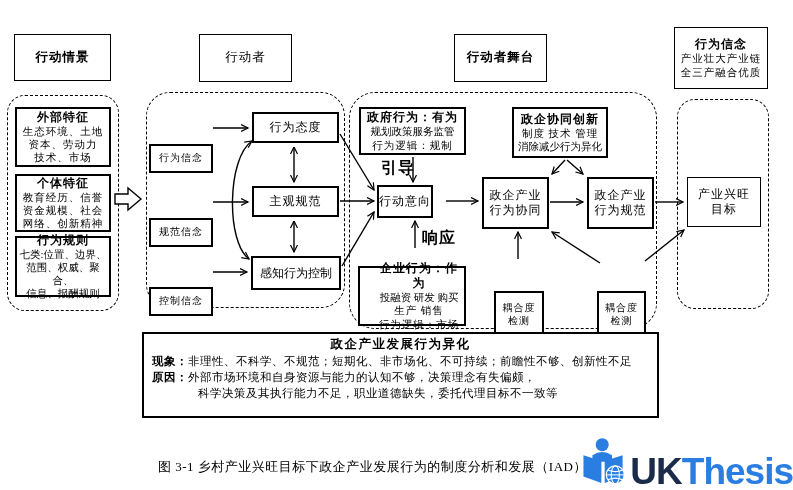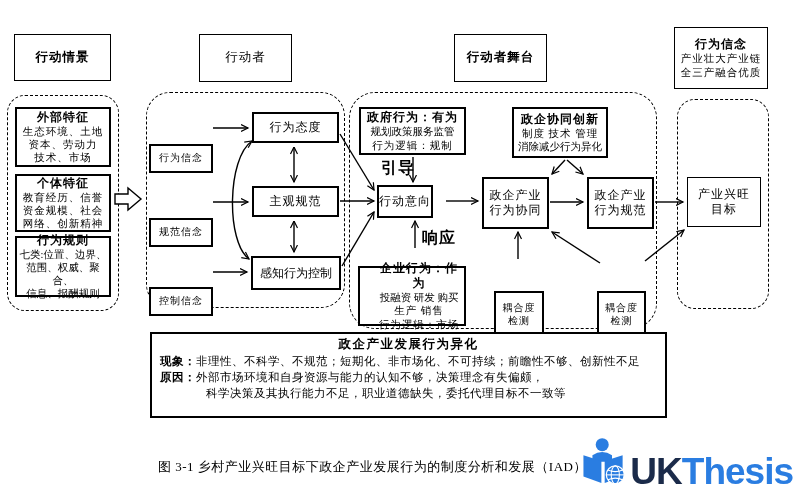--- a/index.html
+++ b/index.html
@@ -20,21 +20,21 @@
     z-index:0; background:transparent;
   }
   .sub { font-size:10.5px; letter-spacing:1px; }
   .t12 { font-size:12px; }
   .t11 { font-size:10px;margin-top:30px; }
   svg.arrows { position:absolute; left:0; top:0; z-index:1; }
   .flowlabel { position:absolute; z-index:2; font-size:16px; letter-spacing:1px;font-weight:bold; }
   .alien {
     position:absolute; left:142px; top:332px; width:517px; height:86px;
     background:#fff; border:2px solid #000; z-index:2; font-size:11.5px;
-    padding:2px 8px; line-height:16px; letter-spacing:0.5px;margin-left:8px;
+    padding:2px 8px; line-height:16px; letter-spacing:0.5px;
   }
   .alien .title { text-align:center; font-weight:bold; font-size:12.5px; line-height:17px; letter-spacing:1.5px; }
   .alien .cont { padding-left:46px; }
   .caption { position:absolute; left:158px; top:458px; z-index:2; font-size:13px; letter-spacing:0.5px; }
   .logo {
     position:absolute; left:581px; top:426px; width:212px; height:64px;
     background:#fff; z-index:3; display:flex; align-items:flex-end;
   }
   .logo-text { font-family:"Liberation Sans","DejaVu Sans",sans-serif; font-weight:bold; font-size:37px; letter-spacing:-1px; line-height:1; margin-left:2px; }
   .logo-uk { color:#1b2b4a; }

